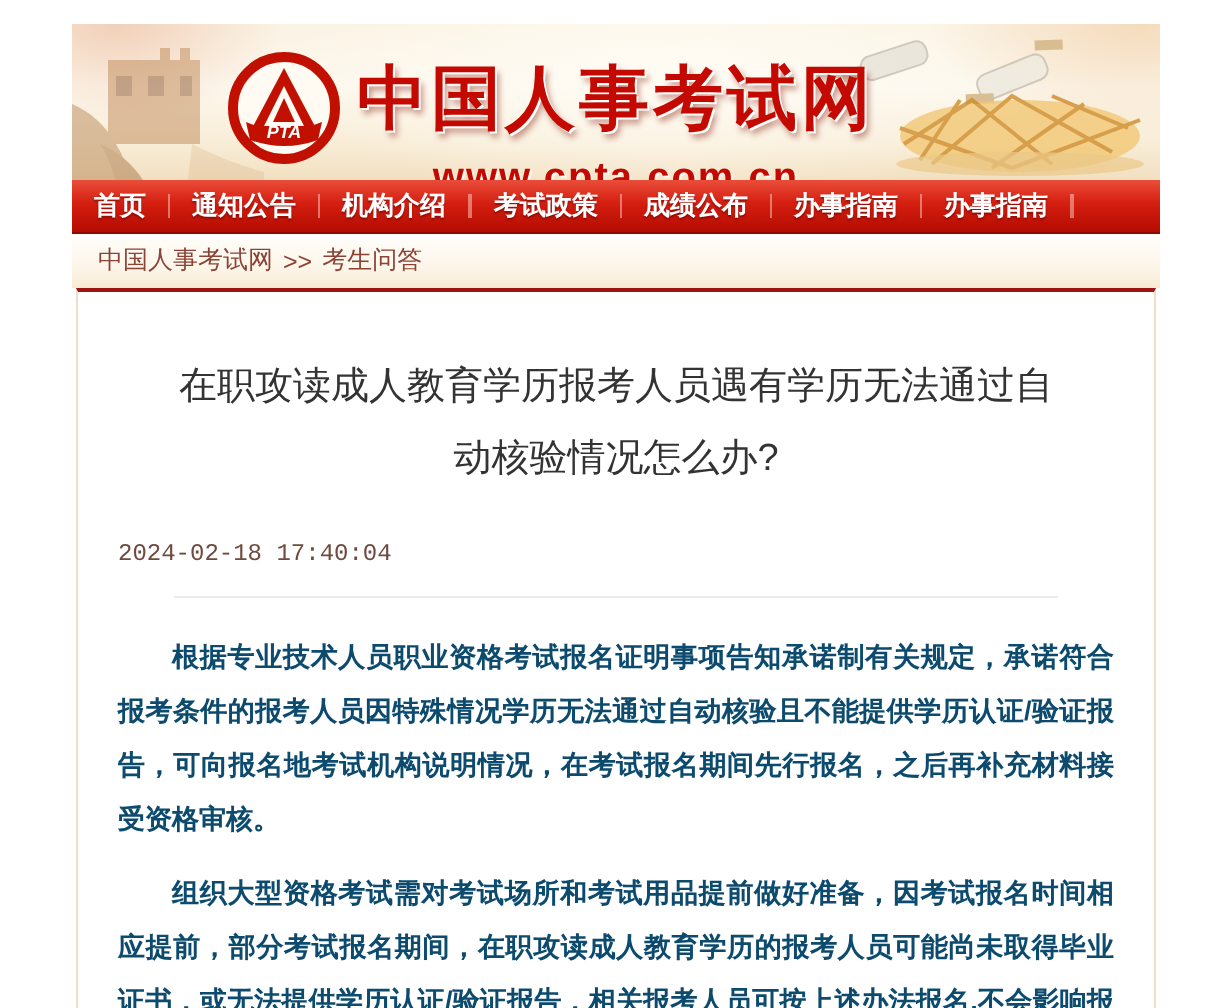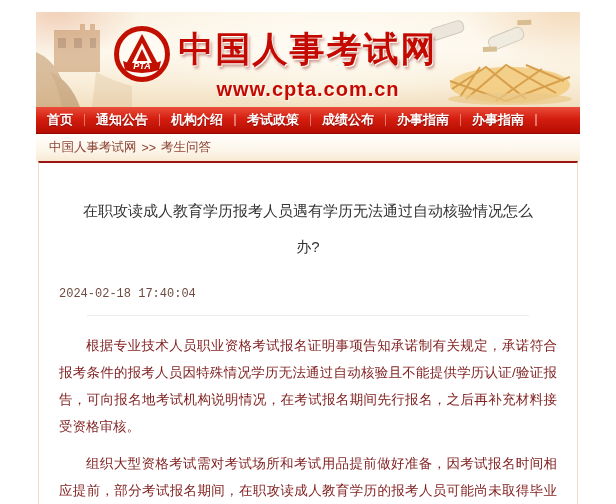--- a/index.html
+++ b/index.html
@@ -2,21 +2,21 @@
 <html><head>
 <meta charset="utf-8">
 <style>
   * { margin:0; padding:0; box-sizing:border-box; }
   html,body { width:616px; background:#ffffff; font-family:"Liberation Sans","DejaVu Sans",sans-serif; }
   body { height:504px; overflow:hidden; }
   .page { width:544px; margin:12px 0 0 36px; }
 
   
   .header {
-    position:relative; height:95px; overflow:hidden;
+    position:relative; height:78px; overflow:hidden;
     background:
       radial-gradient(120px 70px at 4% 0%, rgba(233,180,150,.55), rgba(233,180,150,0) 70%),
       radial-gradient(150px 80px at 98% 0%, rgba(238,196,150,.5), rgba(238,196,150,0) 70%),
       radial-gradient(260px 90px at 55% 30%, rgba(255,252,244,.9), rgba(255,252,244,0) 75%),
       linear-gradient(180deg,#fbf3e4 0%,#fdf8ee 40%,#f8ecd6 78%,#f2dfc0 100%);
   }
   .deco { position:absolute; pointer-events:none; }
   .deco-wall { left:0; top:0; }
   .deco-sat { right:42px; top:2px; }
   .deco-nest { right:6px; bottom:0; }
@@ -57,31 +57,31 @@
   
   .content-box {
     margin:0 2px; background:#ffffff; min-height:322px;
     border-top:2px solid #9c1511;
     border-left:1px solid #f0decb; border-right:1px solid #f0decb;
     border-bottom:1px solid #f0decb;
     padding:30px 20px 24px 20px;
   }
   .article-title {
     max-width:452px; margin:0 auto; text-align:center;
-    font-size:15px; font-weight:normal; color:#333333; line-height:36px;
+    font-size:19px; font-weight:normal; color:#333333; line-height:36px;
   }
   .article-date {
     margin-top:22px; font-size:12px; color:#6e4a40;
     font-family:"Liberation Mono","DejaVu Sans Mono",monospace;
   }
   .rule { border:none; border-top:1px solid #ebebeb; margin:14px 28px 0 28px; }
   .article-body { margin-top:16px; }
   .article-body p {
-    font-size:13.5px; line-height:27px; color:#7f1d1d;
-    text-indent:2em; text-align:justify; margin-bottom:10px;
+    font-size:13.5px; line-height:27px; color:#0c4a6e;
+    text-indent:2em; text-align:justify; margin-bottom:10px;font-weight:bold;
   }
 </style>
 </head>
 <body>
 
 <div class="page">
 
   <div class="header">
     <svg class="deco deco-wall" width="110" height="95" viewBox="0 0 110 95">
       <g opacity="0.5">

